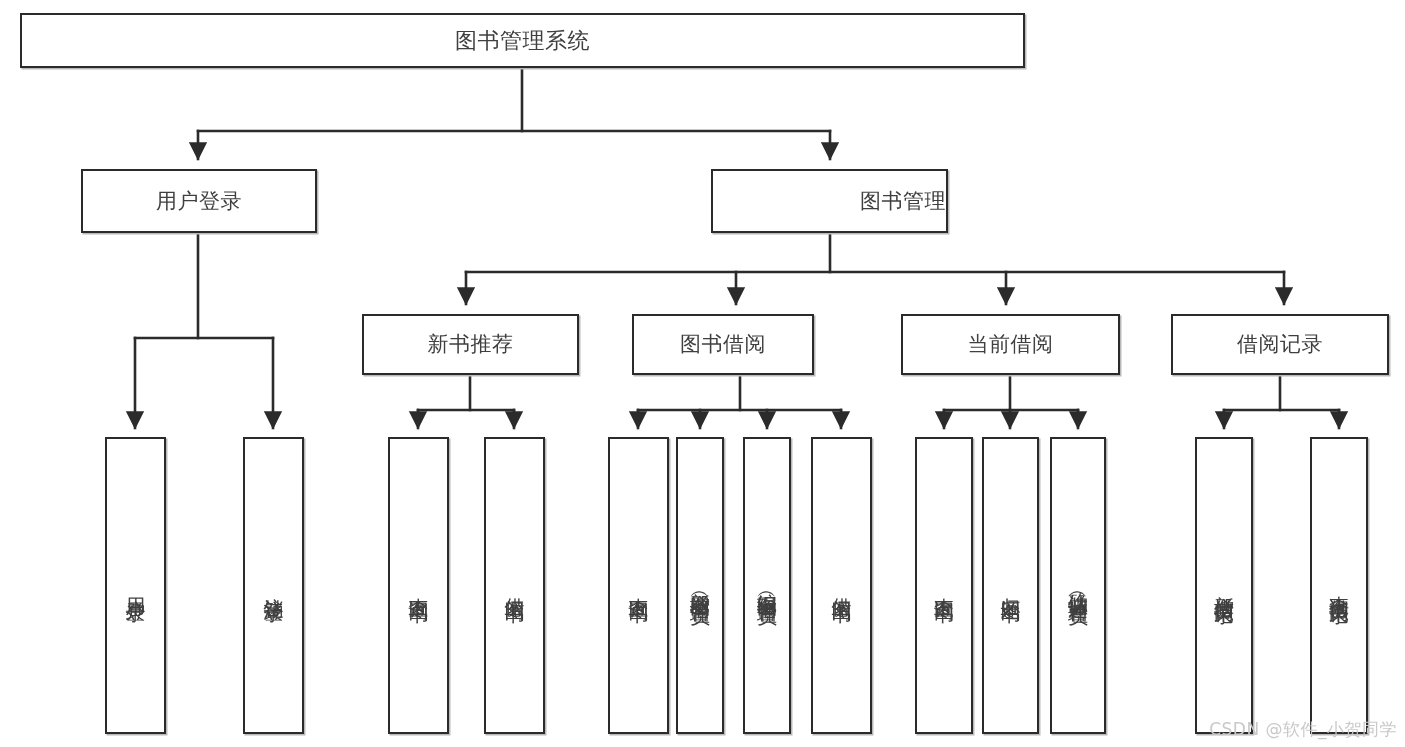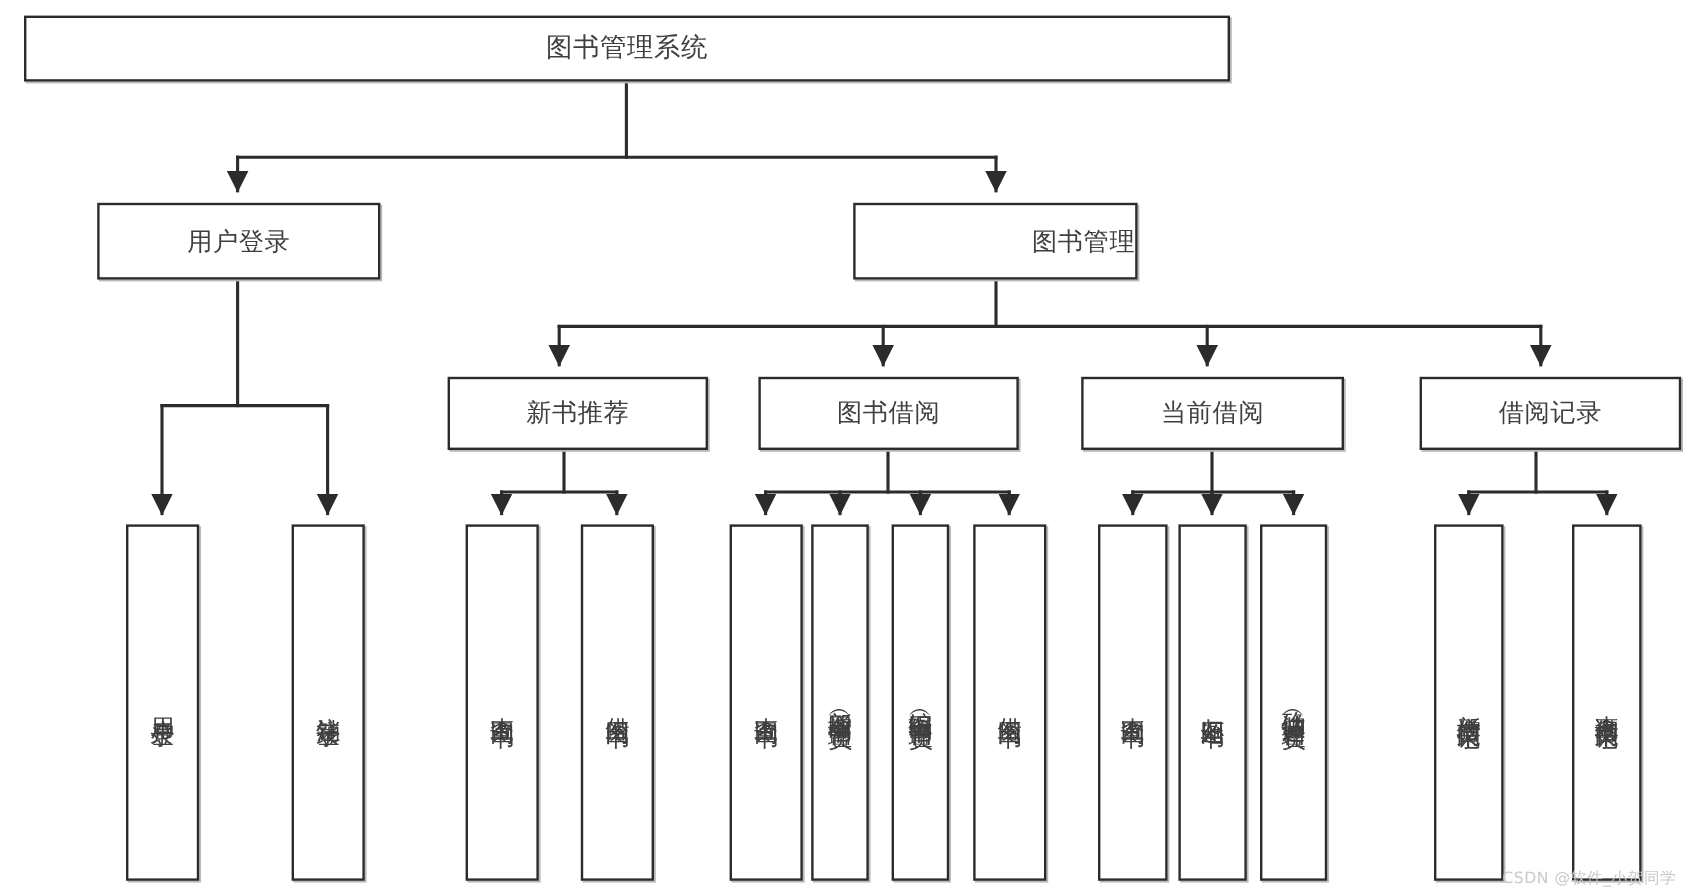--- a/index.html
+++ b/index.html
@@ -56,21 +56,21 @@
     max-height: 100%;
   }
   .node.root .node-label {
     font-size: 22px;
   }
   #watermark {
     position: absolute;
     right: 8px;
     bottom: 6px;
     color: #c9c9c9;
-    font-size: 13px;
+    font-size: 17px;
     letter-spacing: 0.5px;
     white-space: nowrap;
     font-family: "DejaVu Sans", "Liberation Sans", sans-serif;
   }
 </style>
 </head>
 <body>
 
 <div id="diagram-root">
 
@@ -128,30 +128,30 @@
     <span class="node-label">图书管理系统</span>
   </div>
 
   <div class="node" style="left:81px; top:169px; width:236px; height:64px;">
     <span class="node-label">用户登录</span>
   </div>
   <div class="node" style="left:711px; top:169px; width:237px; height:64px;justify-content:flex-end;">
     <span class="node-label">图书管理</span>
   </div>
 
-  <div class="node" style="left:362px; top:314px; width:217px; height:61px;margin-left:11px;">
+  <div class="node" style="left:362px; top:314px; width:217px; height:61px;">
     <span class="node-label">新书推荐</span>
   </div>
-  <div class="node" style="left:632px; top:314px; width:217px; height:61px;">
+  <div class="node" style="left:632px; top:314px; width:182px; height:61px;">
     <span class="node-label">图书借阅</span>
   </div>
   <div class="node" style="left:901px; top:314px; width:219px; height:61px;text-align:center;">
     <span class="node-label">当前借阅</span>
   </div>
-  <div class="node" style="left:1171px; top:314px; width:218px; height:61px;margin-left:12px;">
+  <div class="node" style="left:1171px; top:314px; width:218px; height:61px;">
     <span class="node-label">借阅记录</span>
   </div>
 
   <div class="node vertical" style="left:105px; top:437px; width:61px; height:297px;">
     <span class="node-label">用户登录</span>
   </div>
   <div class="node vertical" style="left:243px; top:437px; width:61px; height:297px;">
     <span class="node-label">注销登录</span>
   </div>
   <div class="node vertical" style="left:388px; top:437px; width:61px; height:297px;">

